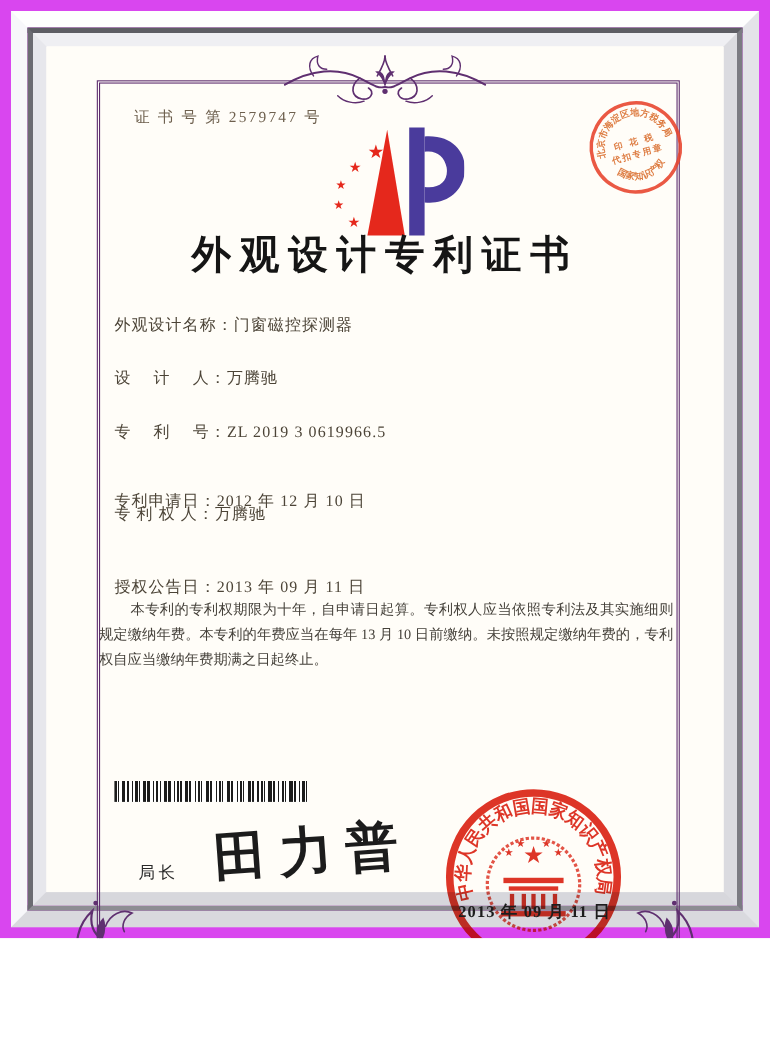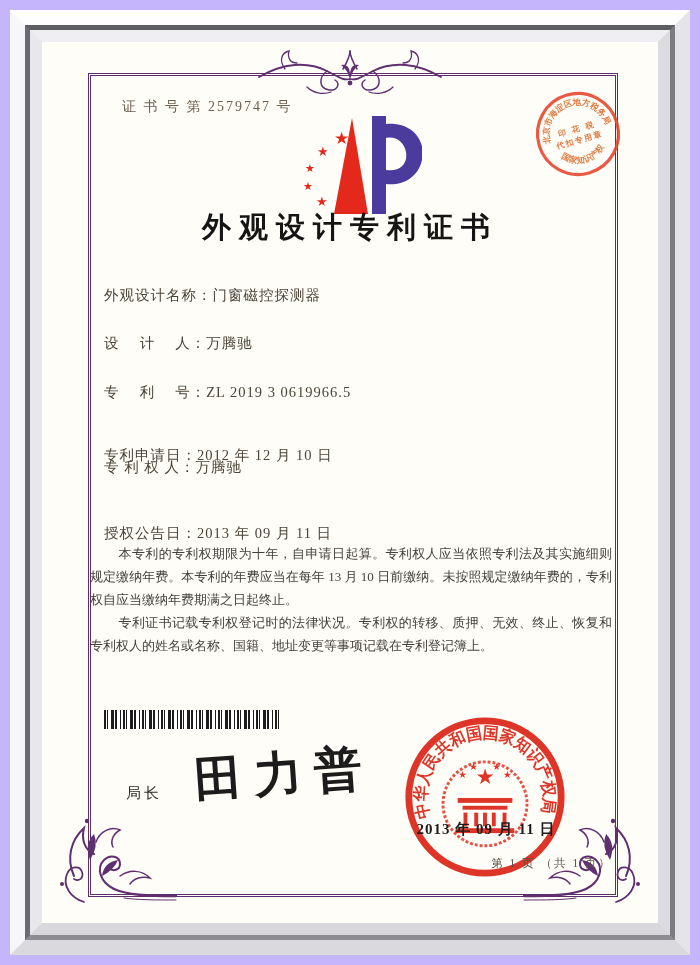--- a/index.html
+++ b/index.html
@@ -1,32 +1,32 @@
 <!DOCTYPE html>
 <html><head>
 <meta charset="utf-8">
 <style>
   html,body{margin:0;padding:0;background:#ffffff;}
-  .canvas{position:relative;width:700px;height:965px;background:#c4b5fd;overflow:hidden;
+  .canvas{position:relative;width:700px;height:853px;background:#d946ef;overflow:hidden;
           font-family:"Liberation Serif","DejaVu Serif",serif;}
   
   .frame-a{position:absolute;inset:10px;border:15px solid;border-color:#fefefe #e4e4e9 #d9d9de #f7f7fa;}
   .frame-b{position:absolute;inset:0;border:5px solid;border-color:#5d5d64 #7b7b82 #8d8d93 #6b6b72;}
   .frame-c{position:absolute;inset:0;border:12px solid;border-color:#efeff3 #dbdbe0 #d7d7dc #e7e7ec;background:#fffdf8;}
   .paper{position:absolute;inset:0;}
   
   .cert-border{position:absolute;left:46px;top:31px;width:524px;height:818px;border:3px double #5e2d6e;}
   .flourish{position:absolute;pointer-events:none;}
   .fl-top{left:213px;top:5px;width:190px;height:58px;}
   .fl-bl{left:12px;top:772px;width:124px;height:92px;}
   .fl-br{left:480px;top:772px;width:124px;height:92px;transform:scaleX(-1);}
   .cert-no{position:absolute;left:80px;top:56px;font-size:14px;letter-spacing:2px;color:#6e604e;}
   .logo{position:absolute;left:250px;top:72px;width:130px;height:104px;}
   .title{position:absolute;left:46px;top:166px;width:524px;text-align:center;
-         font-size:29px;font-weight:bold;letter-spacing:8px;color:#151515;}
+         font-size:36px;font-weight:bold;letter-spacing:8px;color:#151515;}
   .tax-stamp{position:absolute;left:492px;top:48px;width:88px;height:88px;transform:rotate(-16deg);opacity:.88;}
   .field{position:absolute;left:62px;font-size:14.5px;letter-spacing:1px;color:#4c4437;white-space:nowrap;}
   .f0{top:244px}.f1{top:292px}.f2{top:341px}.f3{top:404px}.f4{top:416px}.f5{top:482px}
   .body-text{position:absolute;left:48px;top:500px;width:522px;font-size:13px;line-height:23px;
              color:#45413a;text-align:justify;}
   .body-text p{margin:0;text-indent:2.2em;}
   .barcode{position:absolute;left:62px;top:668px;width:176px;height:19px;
            background:repeating-linear-gradient(90deg,#1c1c1c 0 2px,#fff 2px 3px,#1c1c1c 3px 4px,#fff 4px 7px,
            #1c1c1c 7px 10px,#fff 10px 11px,#1c1c1c 11px 13px,#fff 13px 16px,#1c1c1c 16px 17px,#fff 17px 19px);}
   .sig-title{position:absolute;left:84px;top:742px;font-size:15px;letter-spacing:3px;color:#2a2a2a;}
@@ -115,21 +115,20 @@
 
           <div class="field f1"><span>设　 计　 人：</span><span>万腾驰</span></div>
           <div class="field f0"><span>外观设计名称：</span><span>门窗磁控探测器</span></div>
           <div class="field f2"><span>专　 利　 号：</span><span>ZL 2019 3 0619966.5</span></div>
           <div class="field f3"><span>专利申请日：</span><span>2012 年 12 月 10 日</span></div>
           <div class="field f4"><span>专 利 权 人：</span><span>万腾驰</span></div>
           <div class="field f5"><span>授权公告日：</span><span>2013 年 09 月 11 日</span></div>
 
           <div class="body-text">
             <p>本专利的专利权期限为十年，自申请日起算。专利权人应当依照专利法及其实施细则规定缴纳年费。本专利的年费应当在每年 13 月 10 日前缴纳。未按照规定缴纳年费的，专利权自应当缴纳年费期满之日起终止。</p>
-            <p>专利证书记载专利权登记时的法律状况。专利权的转移、质押、无效、终止、恢复和专利权人的姓名或名称、国籍、地址变更等事项记载在专利登记簿上。</p>
           </div>
 
           <div class="barcode"></div>
 
           <div class="sig-title">局长</div>
           <div class="sig-name">田力普</div>
 
           <svg class="seal" viewBox="0 0 170 170">
             <circle cx="85" cy="85" r="78" fill="none" stroke="#dc2a1c" stroke-width="7"></circle>
             <path id="sealRing" d="M28.6,105.5 A60,60 0 1 1 141.4,105.5" fill="none"></path>

